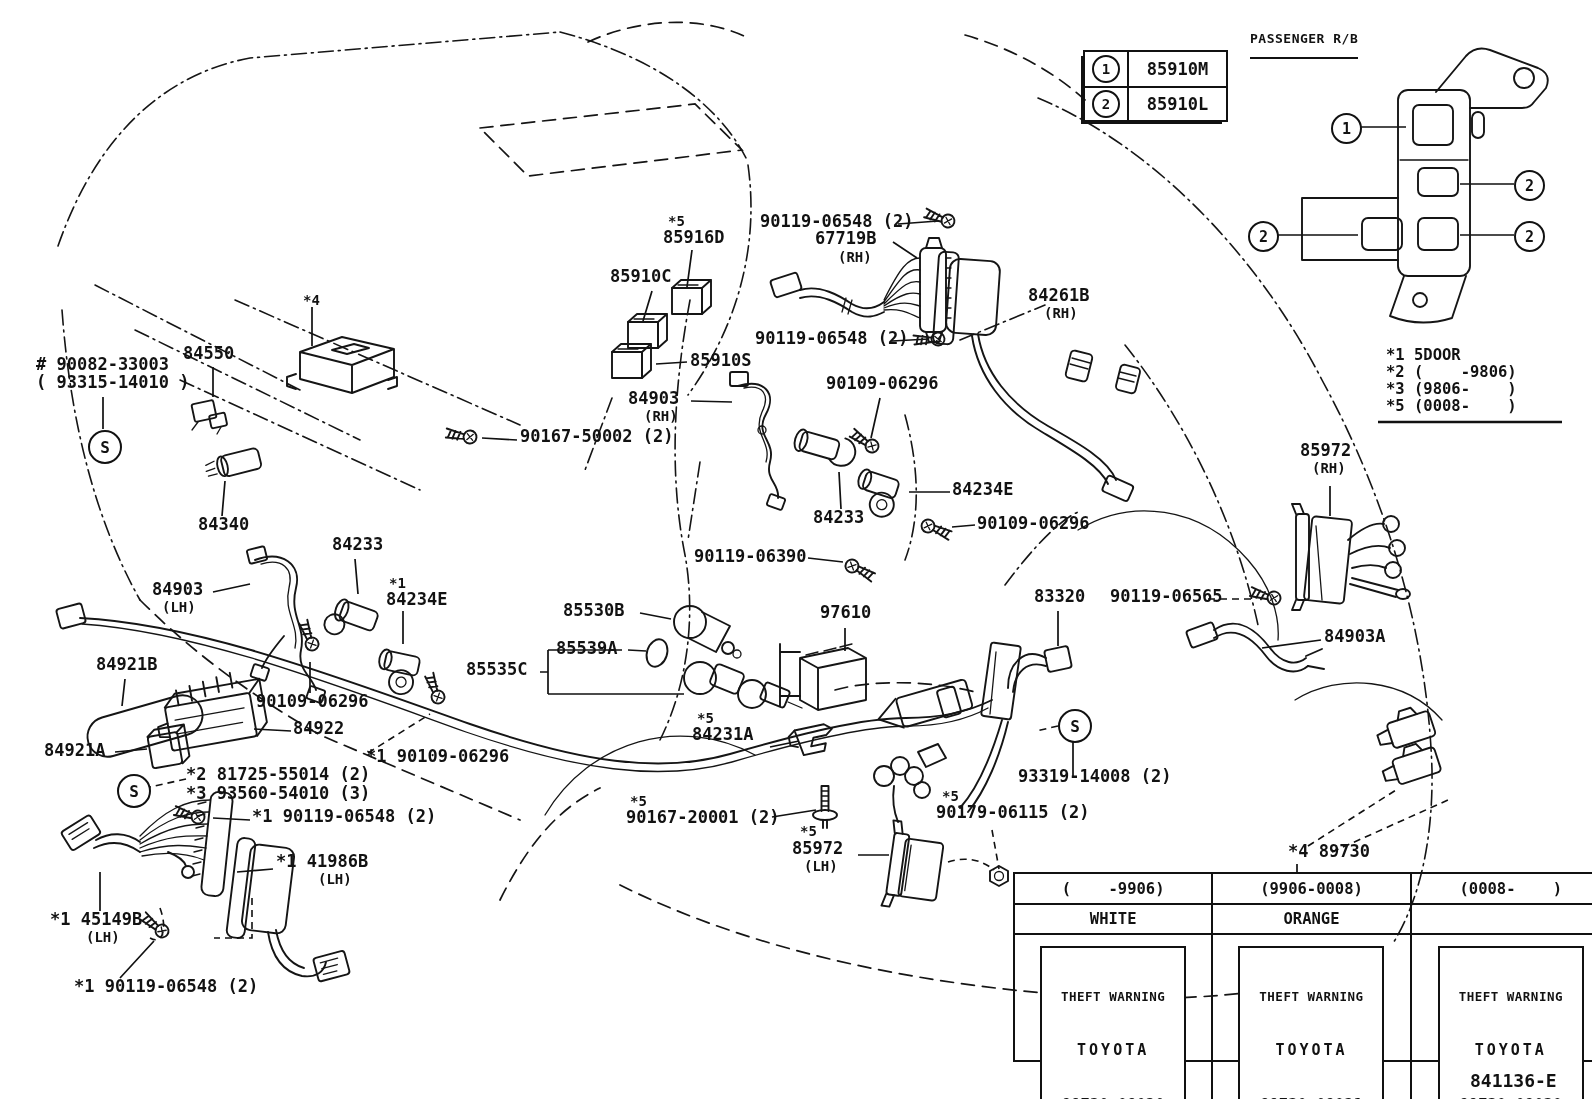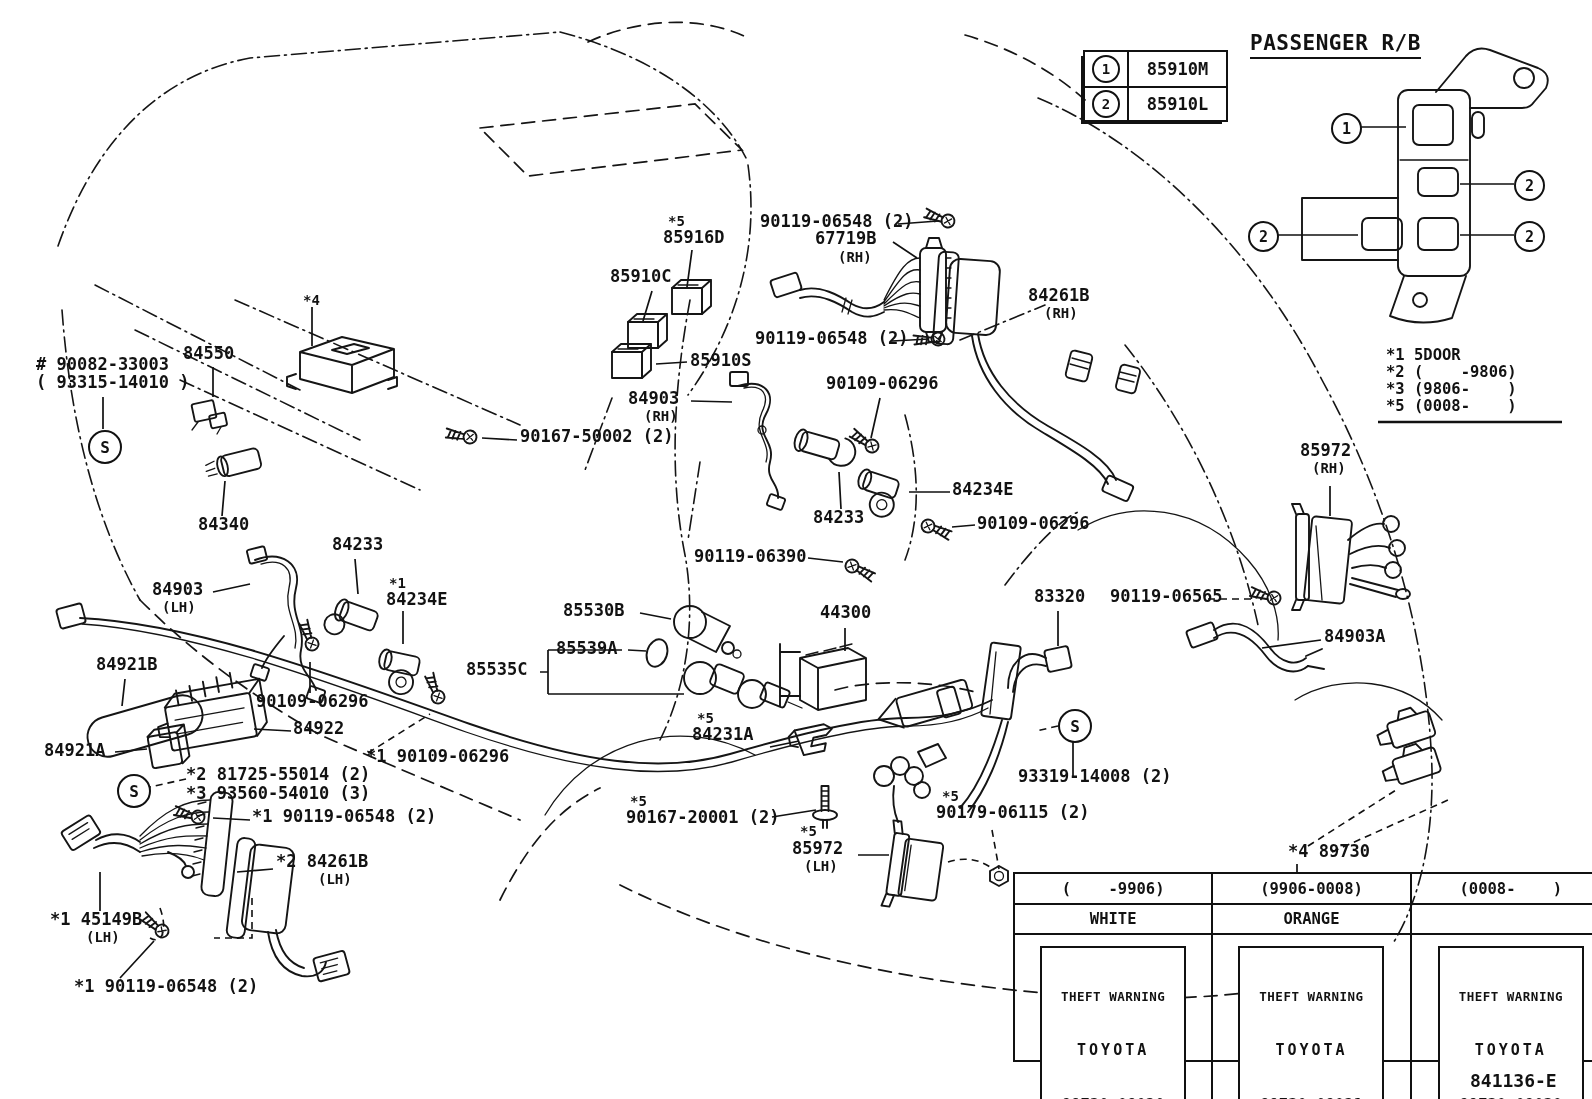--- a/index.html
+++ b/index.html
@@ -13,22 +13,22 @@
   .ldr{stroke:#111;fill:none;stroke-width:1.7;}
   .ldsh{stroke:#111;fill:none;stroke-width:1.6;stroke-dasharray:7 5;}
   .lbl{position:absolute;font-weight:bold;font-size:17px;line-height:1.05;white-space:pre;}
   .sub{position:absolute;font-weight:bold;font-size:14px;line-height:1;white-space:pre;}
   .ref{position:absolute;font-weight:bold;font-size:14px;line-height:1;white-space:pre;}
   .note{position:absolute;font-weight:bold;font-size:15.5px;line-height:1;white-space:pre;}
   .scircle{position:absolute;width:30px;height:30px;border:2.4px solid #111;border-radius:50%;
            display:flex;align-items:center;justify-content:center;font-weight:bold;font-size:16px;background:#fff;}
   .co{position:absolute;width:27px;height:27px;border:2.2px solid #111;border-radius:50%;
       display:flex;align-items:center;justify-content:center;font-weight:bold;font-size:15px;background:#fff;}
-  .title{position:absolute;font-weight:bold;font-size:21px;border-bottom:2.2px solid #111;
-         padding-bottom:2px;letter-spacing:.5px;white-space:pre;text-align:right;}
+  .title{position:absolute;font-weight:bold;font-size:13px;border-bottom:2.2px solid #111;
+         padding-bottom:11px;letter-spacing:.5px;white-space:pre;text-align:right;}
   .code{position:absolute;font-weight:bold;font-size:18px;}
   
   .legend{position:absolute;left:1083px;top:50px;width:141px;height:68px;border:2.2px solid #111;
           box-shadow:-4px 4px 0 -2px #111;}
   .legend .row{display:flex;height:34px;box-sizing:border-box;align-items:center;}
   .legend .row+.row{border-top:2px solid #111;}
   .legend .numcell{width:44px;display:flex;align-items:center;justify-content:center;border-right:2px solid #111;height:100%;box-sizing:border-box;}
   .legend .num{width:24px;height:24px;border:2px solid #111;border-radius:50%;display:flex;align-items:center;justify-content:center;font-weight:bold;font-size:14px;}
   .legend .part{flex:1;text-align:center;font-weight:bold;font-size:17px;}
   
@@ -374,34 +374,34 @@
 <div class="sub" style="left:162px;top:600px">(LH)</div>
 <div class="ref" style="left:389px;top:576px">*1</div>
 <div class="lbl" style="left:386px;top:591px">84234E</div>
 <div class="lbl" style="left:813px;top:509px">84233</div>
 <div class="lbl" style="left:952px;top:481px">84234E</div>
 <div class="lbl" style="left:977px;top:515px">90109-06296</div>
 <div class="lbl" style="left:694px;top:548px">90119-06390</div>
 <div class="lbl" style="left:563px;top:602px">85530B</div>
 <div class="lbl" style="left:556px;top:640px">85539A</div>
 <div class="lbl" style="left:466px;top:661px">85535C</div>
-<div class="lbl" style="left:820px;top:604px">44300</div>
+<div class="lbl" style="left:820px;top:604px">97610</div>
 <div class="lbl" style="left:1034px;top:588px">83320</div>
 <div class="lbl" style="left:1110px;top:588px">90119-06565</div>
 <div class="lbl" style="left:1300px;top:442px">85972</div>
 <div class="sub" style="left:1312px;top:461px">(RH)</div>
 <div class="lbl" style="left:1324px;top:628px">84903A</div>
 <div class="lbl" style="left:96px;top:656px">84921B</div>
 <div class="lbl" style="left:256px;top:693px">90109-06296</div>
 <div class="lbl" style="left:293px;top:720px">84922</div>
 <div class="lbl" style="left:44px;top:742px">84921A</div>
 <div class="lbl" style="left:186px;top:766px">*2 81725-55014 (2)</div>
 <div class="lbl" style="left:186px;top:785px">*3 93560-54010 (3)</div>
 <div class="lbl" style="left:252px;top:808px">*1 90119-06548 (2)</div>
-<div class="lbl" style="left:276px;top:853px">*2 84261B</div>
+<div class="lbl" style="left:276px;top:853px">*1 41986B</div>
 <div class="sub" style="left:318px;top:872px">(LH)</div>
 <div class="lbl" style="left:50px;top:911px">*1 45149B</div>
 <div class="sub" style="left:86px;top:930px">(LH)</div>
 <div class="lbl" style="left:74px;top:978px">*1 90119-06548 (2)</div>
 <div class="lbl" style="left:366px;top:748px">*1 90109-06296</div>
 <div class="ref" style="left:630px;top:794px">*5</div>
 <div class="lbl" style="left:626px;top:809px">90167-20001 (2)</div>
 <div class="ref" style="left:697px;top:711px">*5</div>
 <div class="lbl" style="left:692px;top:726px">84231A</div>
 <div class="ref" style="left:800px;top:824px">*5</div>

